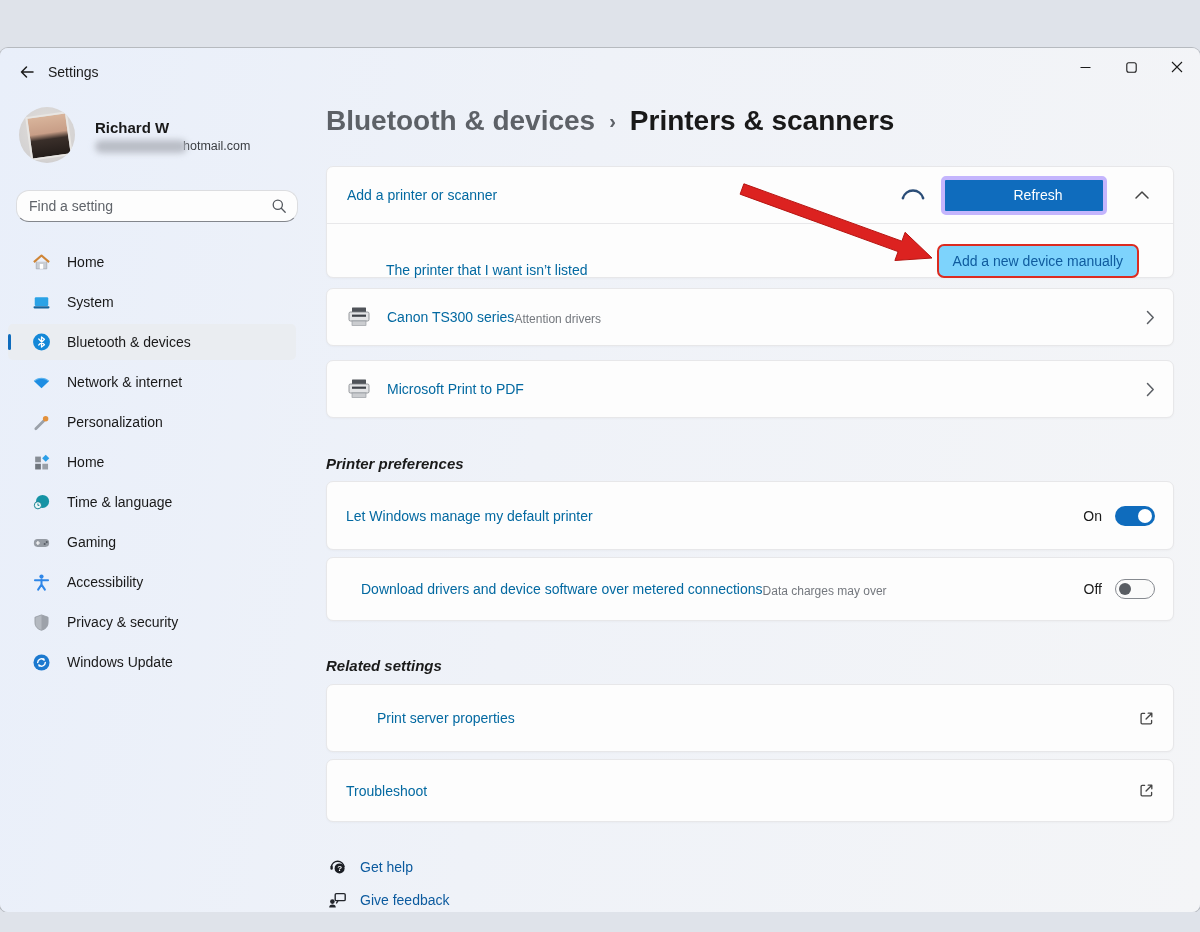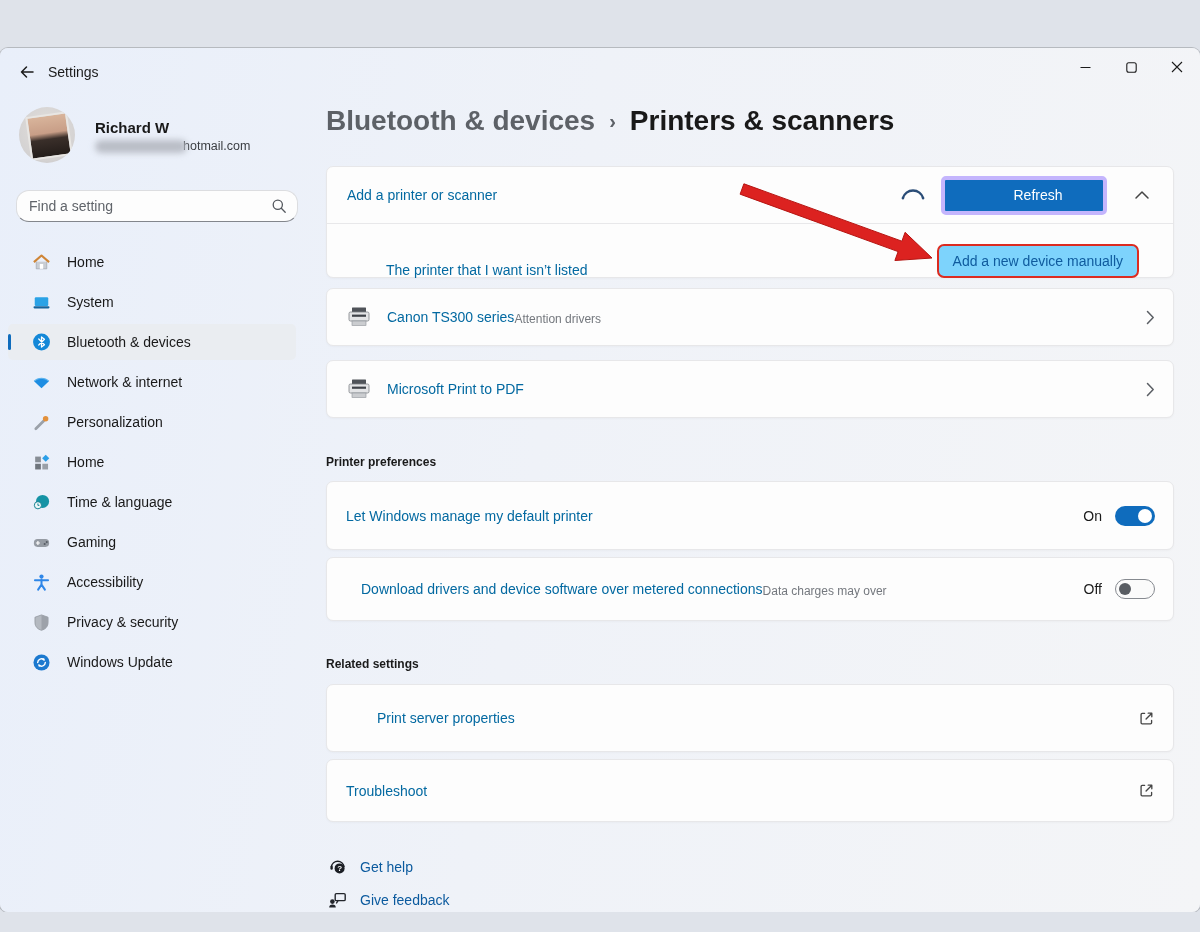--- a/index.html
+++ b/index.html
@@ -58,21 +58,21 @@
   .add-manual-btn{margin-right:18px;padding:7px 14px;border:2px solid #dc2b20;border-radius:7px;
     color:#0f5b9e;font-size:14px;cursor:pointer;background:#7dd3fc;}
 
   .device-card-1{top:240px;height:58px;}
   .device-card-2{top:312px;height:58px;}
   .device-row{display:flex;align-items:center;height:100%;padding:0 18px 0 19px;}
   .device-icon{width:26px;display:flex;justify-content:center;}
   .device-text{margin-left:15px;display:flex;flex-direction:row;justify-content:center;}
   .chev-right{display:flex;}
 
-  .section-heading{position:absolute;left:326px;font-size:12px;font-weight:600;color:#1a1a1a;}
+  .section-heading{position:absolute;left:326px;font-size:15px;font-weight:600;color:#1a1a1a;font-style:italic;}
   .heading-prefs{top:407px;}
   .heading-related{top:609px;}
 
   .pref-card-1{top:433px;height:69px;}
   .pref-card-2{top:509px;height:64px;}
   .pref-row{display:flex;align-items:center;height:100%;padding:0 18px 0 19px;}
   .toggle-state{font-size:14px;color:#1a1a1a;margin-right:13px;}
   .toggle{position:relative;width:40px;height:20px;border-radius:11px;box-sizing:border-box;cursor:pointer;}
   .toggle.on{background:#0f6cbd;}
   .toggle.on .knob{position:absolute;right:3px;top:3px;width:14px;height:14px;border-radius:50%;background:#ffffff;}

